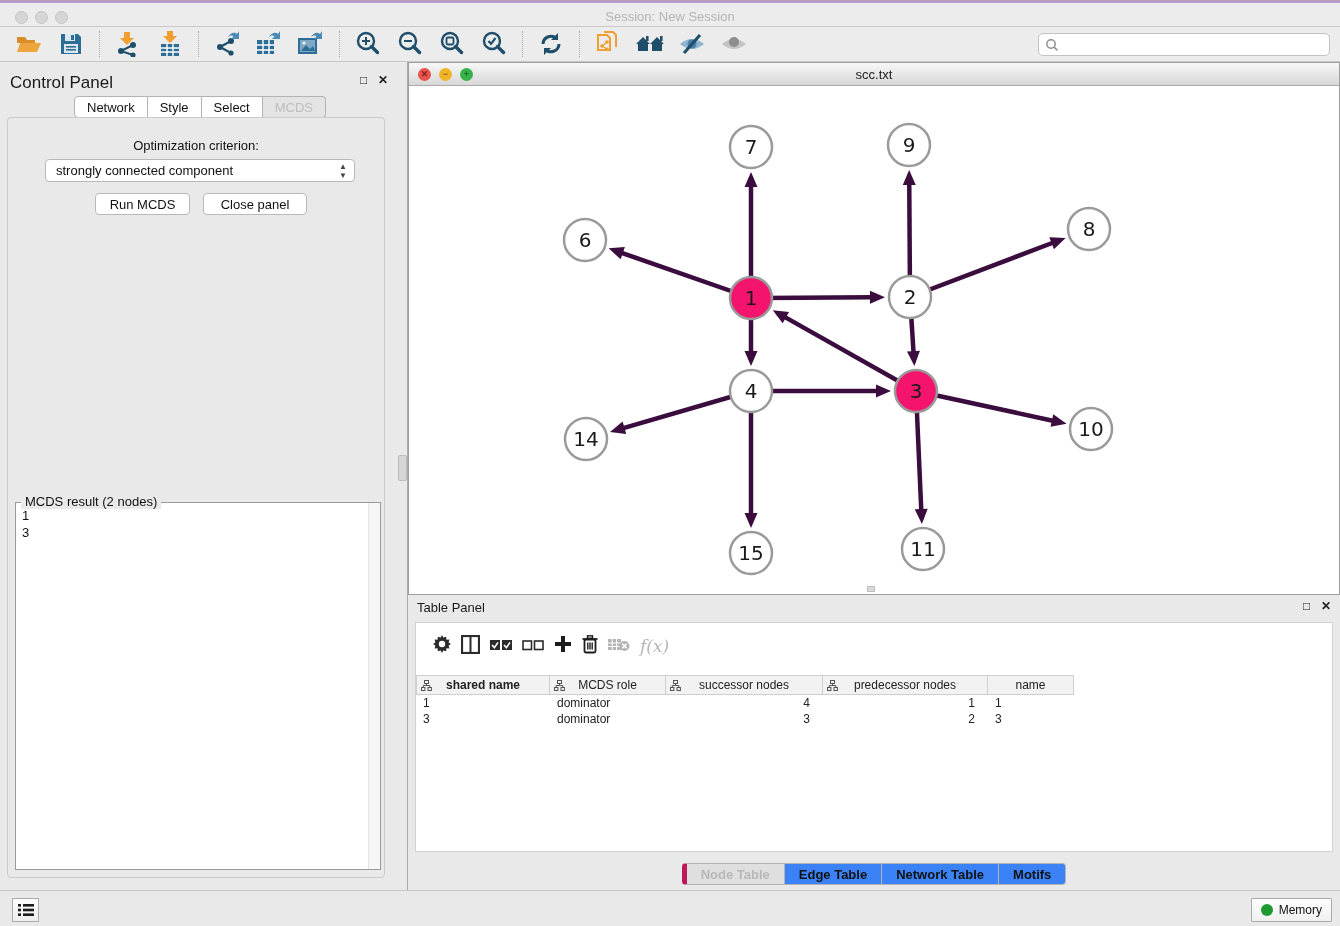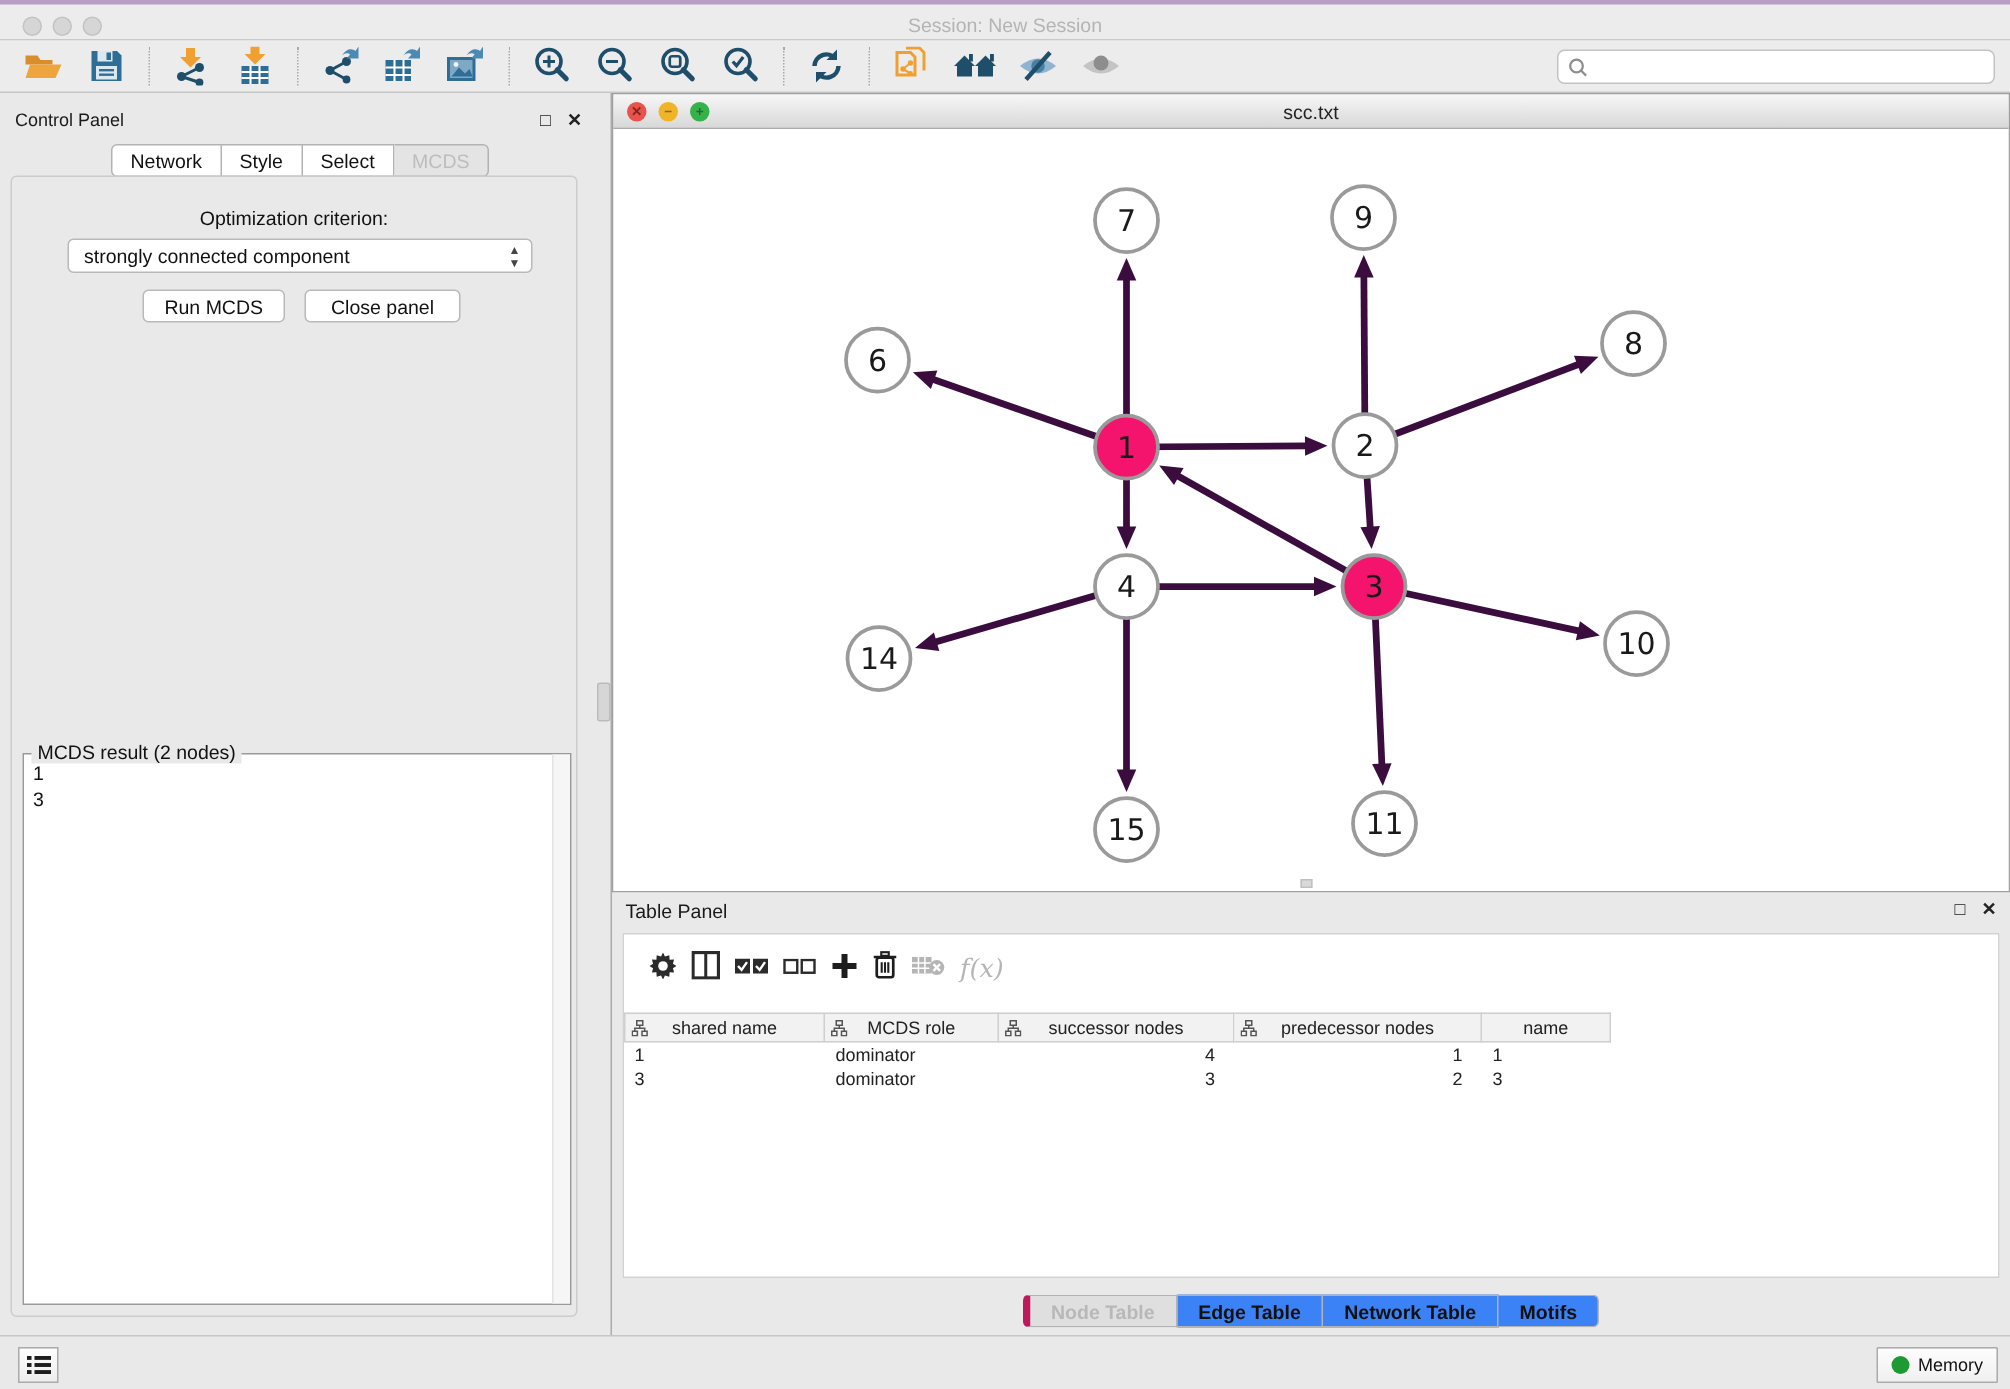--- a/index.html
+++ b/index.html
@@ -11,21 +11,21 @@
   #win-title { position:absolute; left:0; right:0; top:6px; text-align:center; font-size:13px; color:#b4b4b4; }
 
   
   #toolbar { position:absolute; left:0; top:27px; width:1340px; height:35px; background:#ececec; border-bottom:1px solid #c6c6c6; display:flex; align-items:center; padding-left:8px; }
   .tb-icon { width:30px; height:30px; display:flex; align-items:center; justify-content:center; margin:0 6px; flex:none; }
   .tb-sep { width:1px; height:26px; border-left:1px dotted #a9a9a9; margin:0 7px; flex:none; }
   #search-box { position:absolute; right:10px; top:6px; width:292px; height:23px; background:#fff; border:1px solid #c3c3c3; border-radius:5px; display:flex; align-items:center; padding-left:6px; }
 
   
   #control-panel { position:absolute; left:0; top:62px; width:400px; height:828px; background:#e9e9e9; }
-  #cp-header { position:absolute; left:10px; top:11px; font-size:12px; color:#1a1a1a;text-align:center; }
+  #cp-header { position:absolute; left:10px; top:11px; font-size:17px; color:#1a1a1a;text-align:center; }
   .panel-btn { position:absolute; top:11px; font-size:12px; color:#222; font-weight:bold; cursor:default; }
   #cp-tabs { position:absolute; left:74px; top:34px; height:22px; display:flex;align-items:flex-end; }
   .seg { height:22px; border:1px solid #b3b3b3; border-left:none; background:#fff; font-size:13px; color:#111; display:flex; align-items:center; justify-content:center; padding:0 12px; }
   .seg.first { border-left:1px solid #b3b3b3; border-radius:4px 0 0 4px; }
   .seg.last { border-radius:0 4px 4px 0; }
   .seg.disabled-sel { background:#e4e4e4; color:#bdbdbd; }
   #cp-box { position:absolute; left:7px; top:55px; width:378px; height:761px; background:#e9e9e9; border:1px solid #cccccc; border-radius:4px;padding-left:36px; }
   #opt-label { position:absolute; left:0; width:100%; top:20px; text-align:center; font-size:13px; color:#111; }
   #opt-select { position:absolute; left:37px; top:41px; width:310px; height:23px; background:#fff; border:1px solid #b9b9b9; border-radius:4px; font-size:13px; color:#111; display:flex; align-items:center; padding-left:10px; }
   #opt-select .chevrons { position:absolute; right:7px; top:2px; font-size:8px; line-height:9px; color:#444; text-align:center; }
@@ -359,21 +359,21 @@
       <span><svg width="22" height="15" viewBox="0 0 22 15">
             <rect x="0" y="2" width="13" height="11" fill="#b5b5b5"></rect>
             <path d="M0 6 h13 M0 9.5 h13 M4.3 2 v11 M8.6 2 v11" stroke="#fff" stroke-width="1"></path>
             <circle cx="16.5" cy="9" r="5" fill="#b5b5b5"></circle>
             <path d="M14.3 6.8 l4.4 4.4 M18.7 6.8 l-4.4 4.4" stroke="#fff" stroke-width="1.6"></path>
           </svg></span>
       <span class="fx">f(x)</span>
     </div>
     <div id="tp-table">
       <div class="hdr-row">
-          <div class="hdr-cell" style="width: 134px;">
+          <div class="hdr-cell" style="width: 134px; font-weight: bold;">
             <span class="hdr-tree"><svg width="11" height="11" viewBox="0 0 11 11">
                 <rect x="3.5" y="0.5" width="4" height="3" fill="none" stroke="#555" stroke-width="1"></rect>
                 <rect x="0.5" y="7.5" width="3.4" height="3" fill="none" stroke="#555" stroke-width="1"></rect>
                 <rect x="7" y="7.5" width="3.4" height="3" fill="none" stroke="#555" stroke-width="1"></rect>
                 <path d="M5.5 3.5 v2 M2.2 7.5 v-2 h6.6 v2" fill="none" stroke="#555" stroke-width="1"></path>
               </svg></span>
             <span class="hdr-label">shared name</span>
           </div>
           <div class="hdr-cell" style="width: 116px;">
             <span class="hdr-tree"><svg width="11" height="11" viewBox="0 0 11 11">

